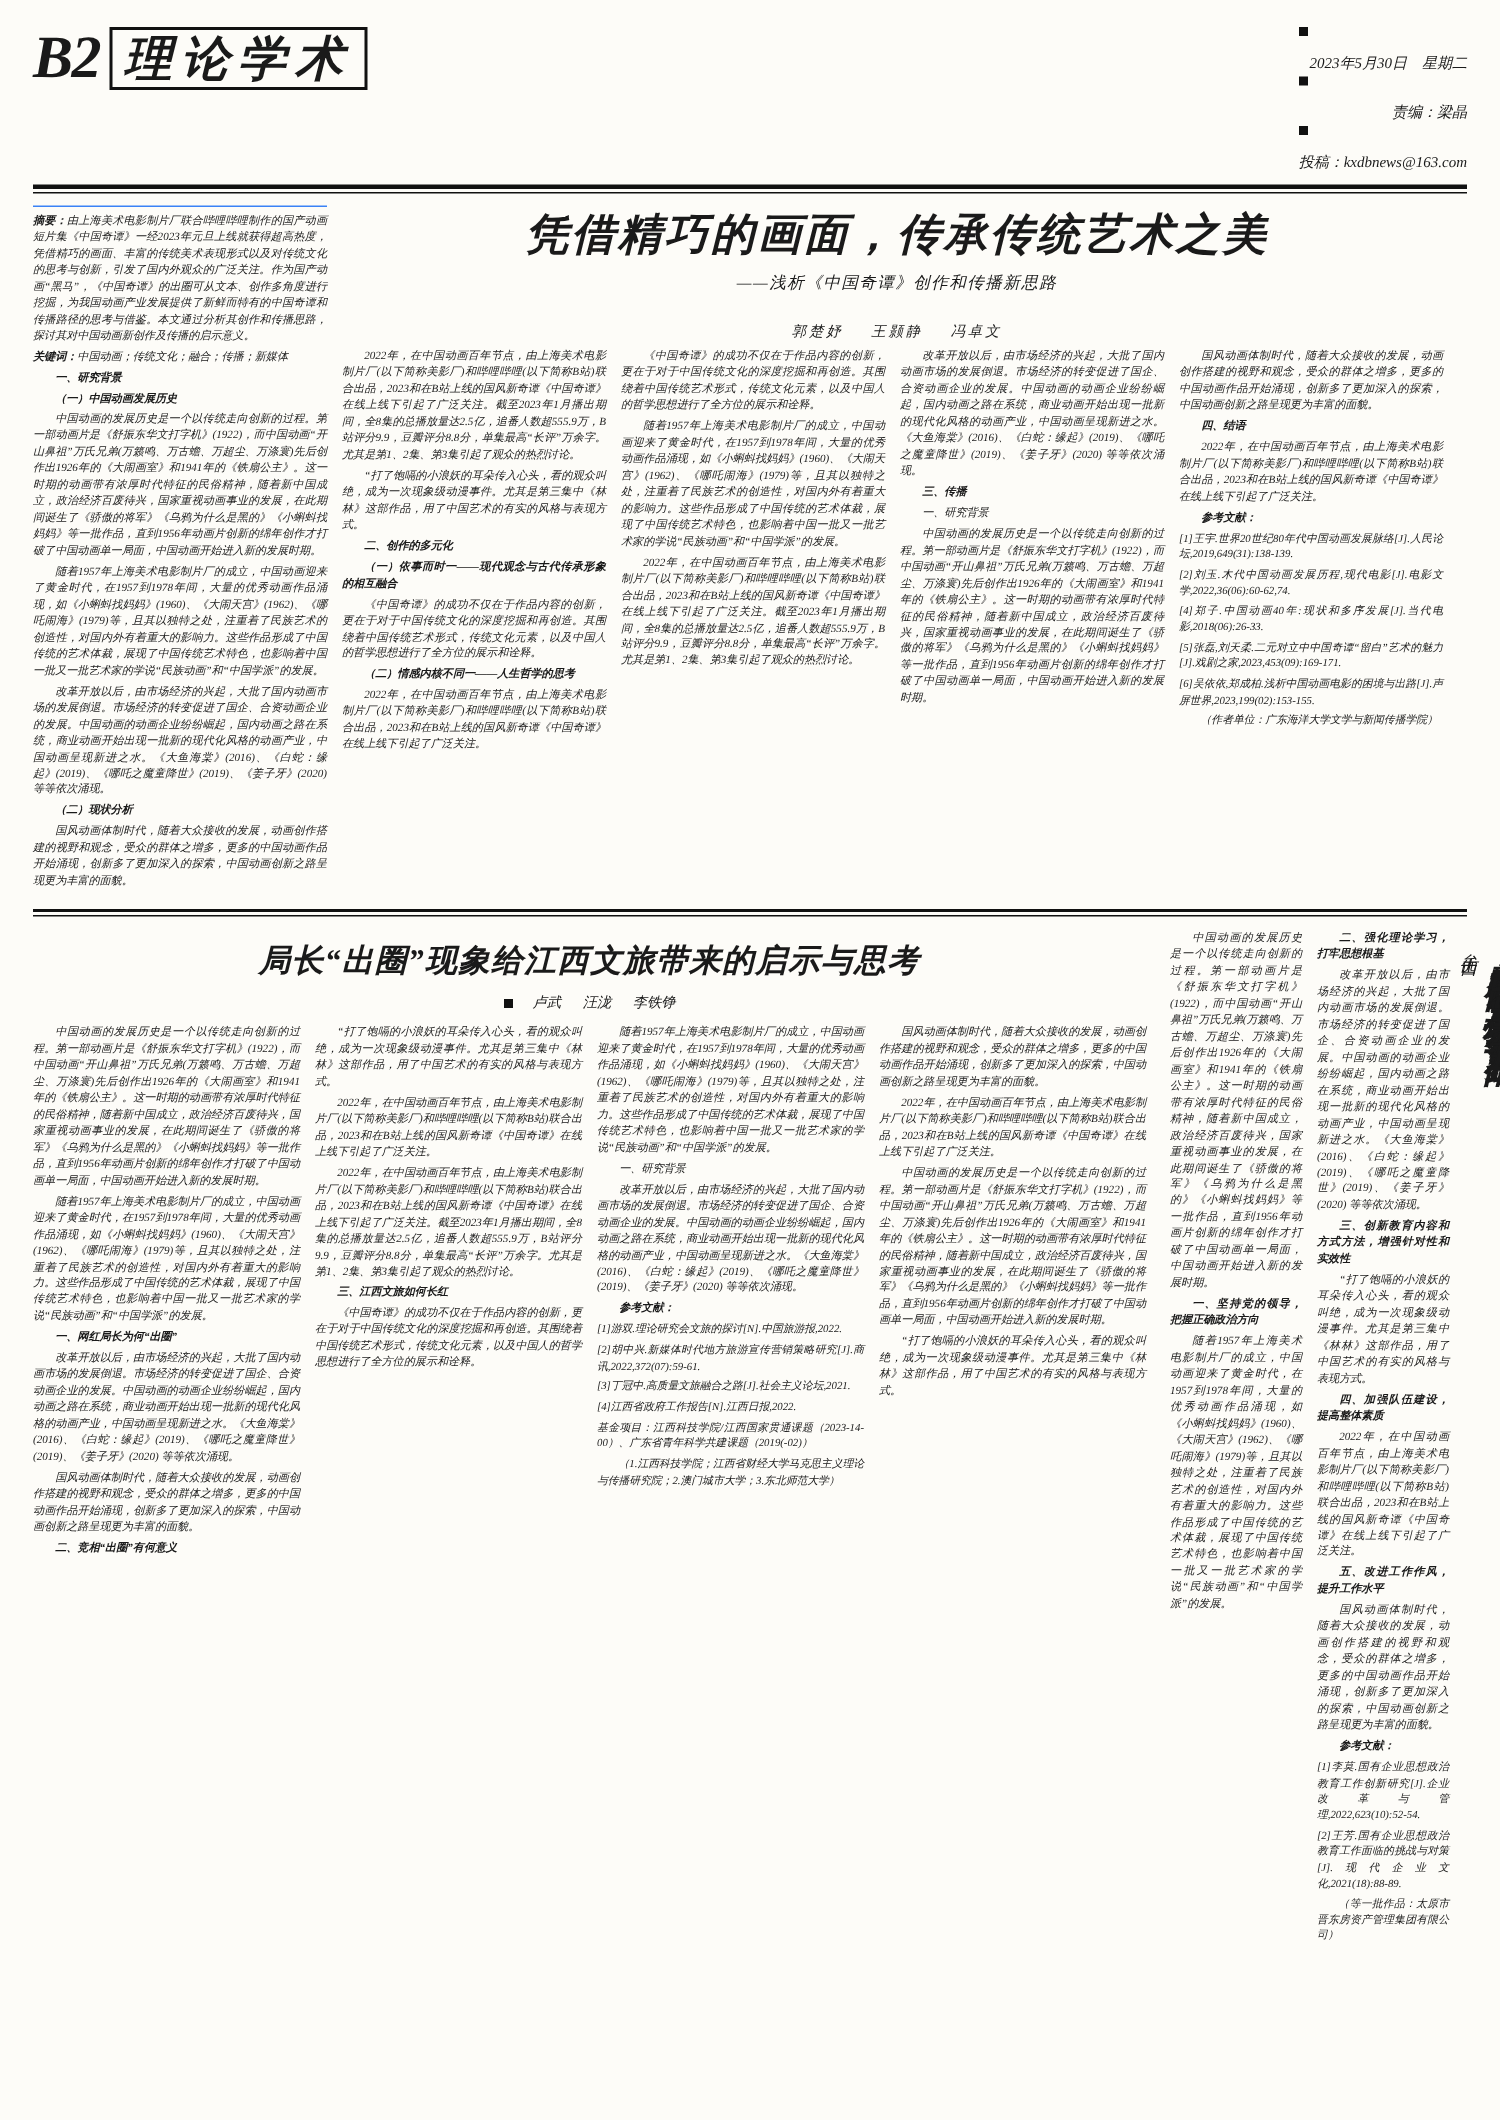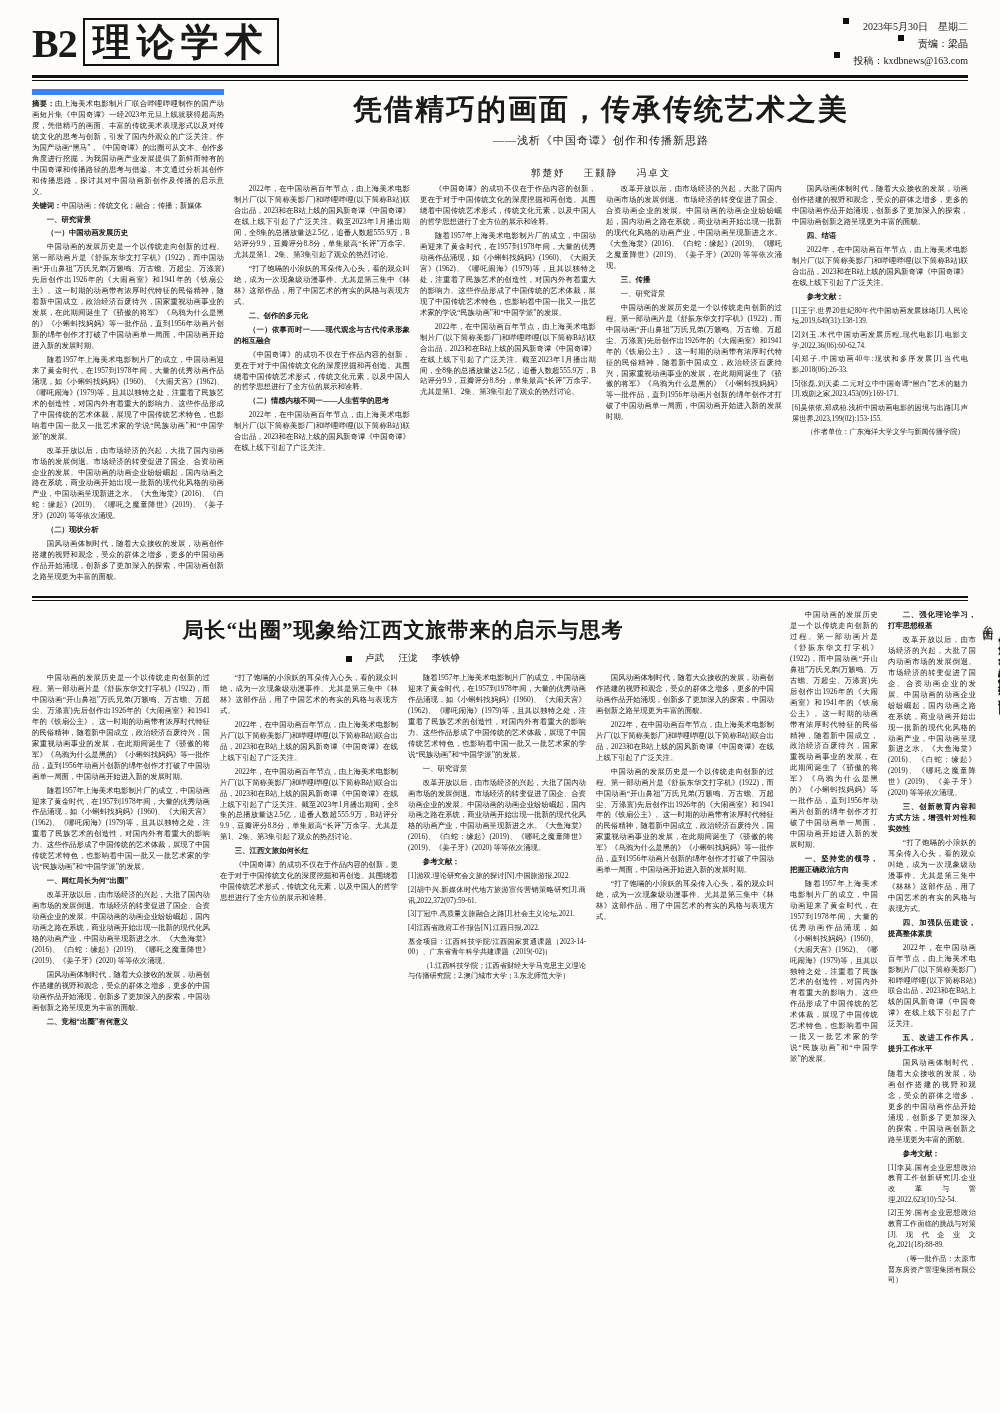--- a/index.html
+++ b/index.html
@@ -1,50 +1,50 @@
 <!DOCTYPE html>
 <html><head>
 <meta charset="utf-8">
 <style>
   html,body{margin:0;padding:0;}
   body{
     width:1000px;height:1413px;background:#fdfcf8;
     font-family:"Liberation Serif", serif;color:#1a1a1a;
     position:relative;overflow:hidden;
   }
-  .page{position:absolute;inset:0;padding:18px 32px;box-sizing:border-box;}
+  .page{position:absolute;inset:0;padding:18px 22px;box-sizing:border-box;font-style:italic;}
 
   
   .masthead{display:flex;align-items:flex-start;justify-content:space-between;border-bottom:none;}
   .mast-left{display:flex;align-items:flex-end;gap:6px;}
   .folio{font-family:"Liberation Serif",serif;font-size:40px;font-weight:bold;letter-spacing:-1px;line-height:1;padding-bottom:2px;}
-  .section-title{border:2px solid #111;padding:3px 8px;font-size:38px;font-weight:bold;letter-spacing:6px;line-height:1;font-family:"Liberation Serif",serif;}
+  .section-title{border:2px solid #111;padding:3px 8px;font-size:32px;font-weight:bold;letter-spacing:6px;line-height:1;font-family:"Liberation Serif",serif;}
   .mast-right{text-align:right;font-size:10px;line-height:1.7;}
   .paper-name{font-size:27px;font-weight:bold;letter-spacing:2px;font-family:"Liberation Serif",serif;margin-bottom:4px;}
-  .meta-line{display:flex;justify-content:flex-end;gap:10px;}
+  .meta-line{display:flex;justify-content:flex-end;gap:10px;flex-direction:column;}
   .meta-line .sq{display:inline-block;width:6px;height:6px;background:#111;margin-right:4px;vertical-align:middle;}
   .rule-thick{height:3px;background:#111;margin:6px 0 2px;}
   .rule-thin{height:1px;background:#111;margin-bottom:8px;}
 
   
   .colwrap{display:flex;gap:10px;}
   .col{font-size:7.4px;line-height:1.48;text-align:justify;}
   .col p{margin:0 0 3px;text-indent:2em;}
   .col p.nohang{text-indent:0;}
   .h-b{font-weight:bold;}
   .kw{margin-top:4px;}
 
   
   .art1{margin-top:2px;}
   .a1-head{text-align:center;margin:2px 0 4px;}
   .a1-title{font-size:29px;font-weight:bold;letter-spacing:2px;line-height:1.25;font-family:"Liberation Serif",serif;}
   .a1-sub{font-size:11px;margin-top:6px;letter-spacing:1px;}
   .a1-authors{font-size:9.5px;margin-top:19px;letter-spacing:2px;}
   .a1-authors span{margin:0 7px;}
-  .abstract{border-top:6px solid #3b82f6;border-bottom:none;}
+  .abstract{border-top:1px solid #3b82f6;border-bottom:none;}
 
   .sec-h{font-weight:bold;text-indent:0;margin:3px 0 2px;}
   .sec-h2{font-weight:bold;text-indent:0;margin:3px 0 2px;}
 
   .divider-strong{height:2px;background:#111;margin:10px 0 2px;}
   .divider-thin{height:1px;background:#111;margin:0 0 9px;}
 
   
   .a2-title{font-size:21px;font-weight:bold;text-align:center;letter-spacing:1px;margin:6px 0 8px;font-family:"Liberation Serif",serif;}
   .a2-authors{font-size:9.5px;text-align:center;margin-bottom:8px;}

